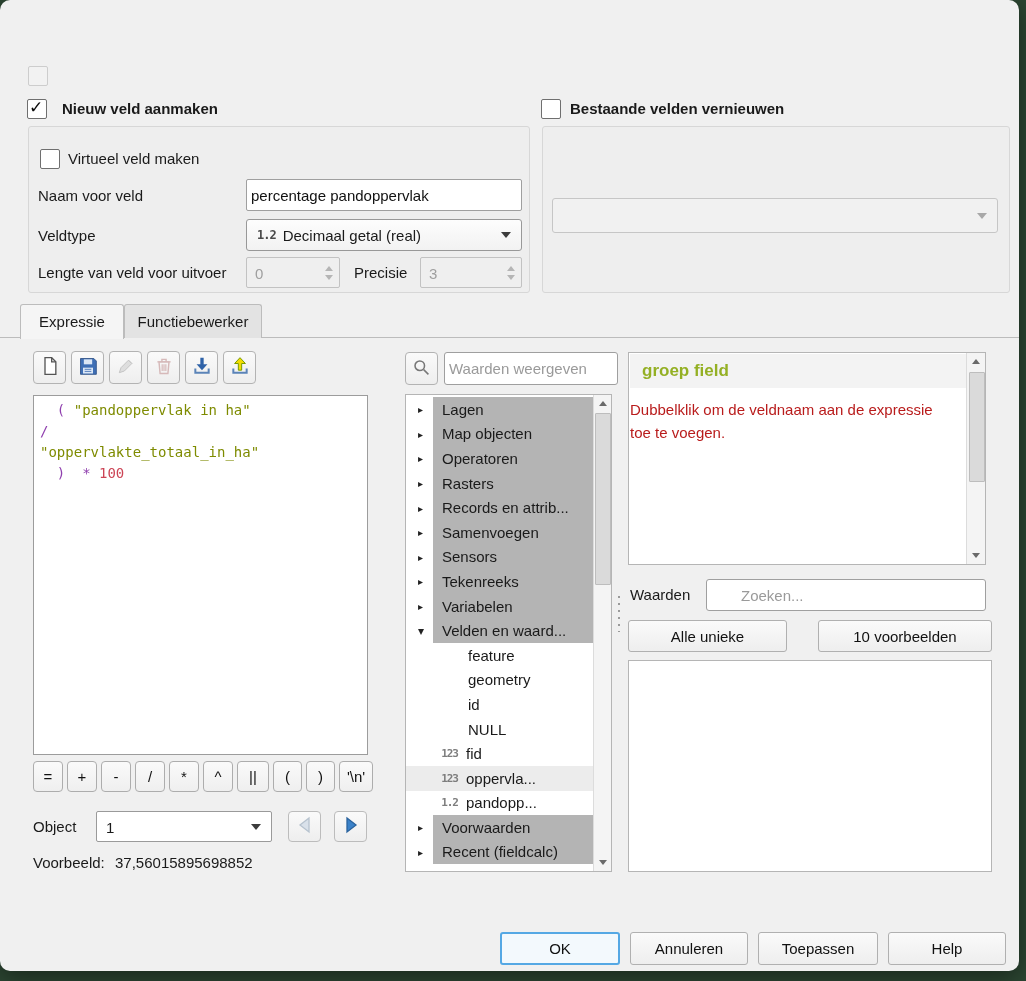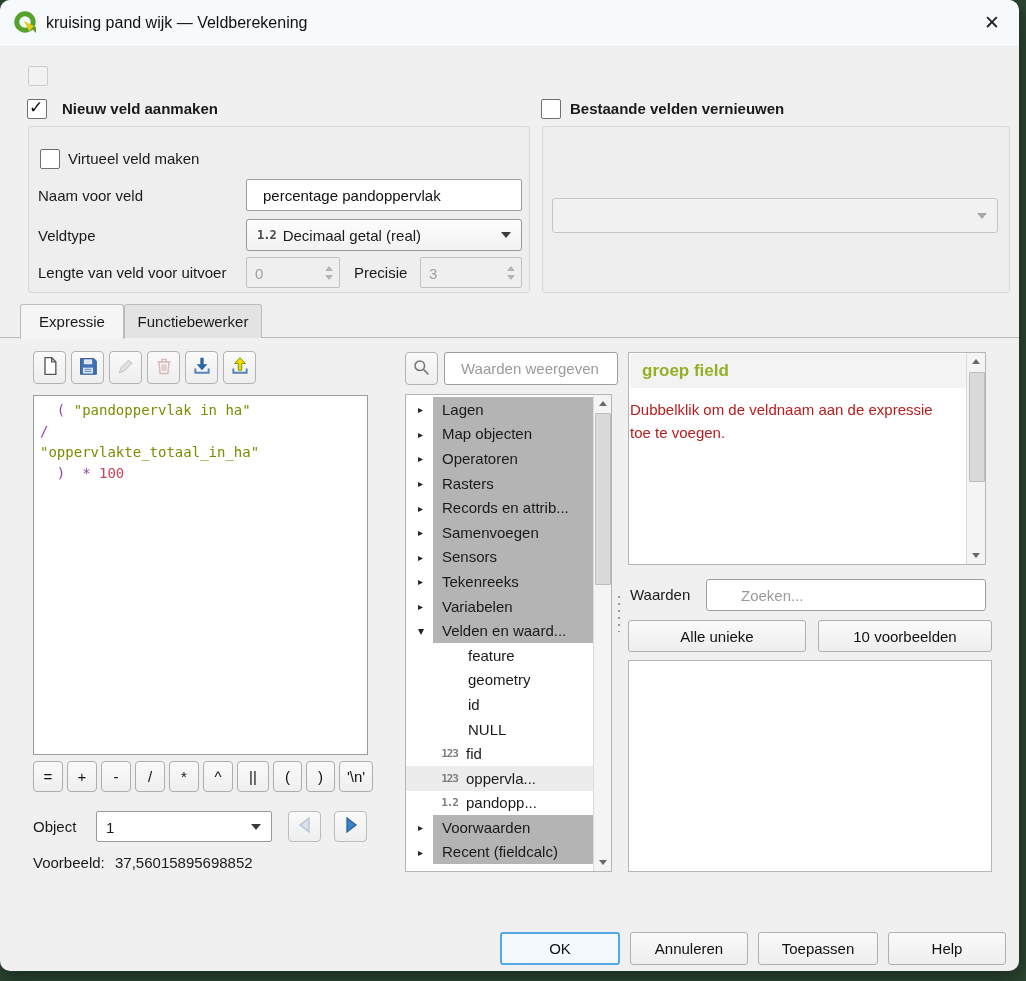--- a/index.html
+++ b/index.html
@@ -10,21 +10,21 @@
   .titlebar .ttl{position:absolute;left:46px;top:0;line-height:46px;font-size:16px;color:#111;}
   .logo{position:absolute;left:13px;top:10px;width:26px;height:26px;}
   .closebtn{position:absolute;right:12px;top:8px;width:30px;height:30px;text-align:center;line-height:30px;font-size:19px;color:#222;cursor:default;}
   .cb{position:absolute;width:18px;height:18px;background:#fff;border:1px solid #6f6f6f;border-radius:2px;}
   .cb.disabled{border-color:#cdcdcd;background:#f2f2f2;}
   .cb.checked::after{content:"✓";position:absolute;left:1px;top:-3px;font-size:17px;font-weight:700;color:#0a0a0a;}
   .lbl{position:absolute;white-space:nowrap;}
   .b{font-weight:700;}
   .gray{color:#9b9b9b;}
   .groupbox{position:absolute;background:#eeeeee;border:1px solid #d7d7d7;border-radius:3px;}
-  .input{position:absolute;background:#fff;border:1px solid #9f9f9f;border-radius:2px;font-family:inherit;font-size:15px;padding:0 16px;color:#111;box-sizing:border-box;}
+  .input{position:absolute;background:#fff;border:1px solid #9f9f9f;border-radius:2px;font-family:inherit;font-size:15px;padding:0 4px;color:#111;box-sizing:border-box;}
   .input::placeholder{color:#9a9a9a;}
   .dropdown{position:absolute;background:linear-gradient(#fdfdfd,#f2f2f2);border:1px solid #989898;border-radius:3px;display:flex;align-items:center;padding:0 10px;box-sizing:border-box;gap:7px;}
   .dropdown.disabled{background:#f1f1f1;border-color:#c6c6c6;}
   .typeicon{font-family:"DejaVu Sans Mono",monospace;font-size:12px;font-weight:700;color:#4a4a4a;letter-spacing:-1px;}
   .caret{width:0;height:0;border-left:5px solid transparent;border-right:5px solid transparent;border-top:6px solid #3c3c3c;position:absolute;right:10px;top:50%;margin-top:-3px;}
   .caret.light{border-top-color:#a8a8a8;}
   .spin{position:absolute;background:#efefef;border:1px solid #c2c2c2;border-radius:2px;box-sizing:border-box;}
   .spin .val{position:absolute;left:8px;top:50%;transform:translateY(-50%);color:#9f9f9f;}
   .spin .arrows{position:absolute;right:4px;top:0;bottom:0;width:12px;display:flex;flex-direction:column;justify-content:center;gap:4px;align-items:center;}
   .tri-up{width:0;height:0;border-left:4px solid transparent;border-right:4px solid transparent;border-bottom:5px solid #b5b5b5;}
@@ -60,31 +60,20 @@
   .btn{background:linear-gradient(#fafafa,#eeeeee);border:1px solid #b0b0b0;border-radius:3px;font-family:inherit;font-size:15px;color:#111;position:absolute;box-sizing:border-box;}
   .btn.primary{border:2px solid #55a8e4;background:#f3f9fd;}
   .dots{position:absolute;left:618px;top:596px;width:2px;height:36px;background-image:repeating-linear-gradient(#9a9a9a 0 2px,transparent 2px 7px);}
   .searchglyph{position:absolute;pointer-events:none;}
 </style>
 </head>
 <body>
 
 <div class="dialog">
 
-  <div class="titlebar">
-    <span class="logo">
-      <svg width="26" height="26" viewBox="0 0 26 26">
-        <circle cx="12" cy="12" r="8.2" fill="none" stroke="#57a22a" stroke-width="5"></circle>
-        <path d="M15 15 L23 23 L23 17 Z" fill="#57a22a"></path>
-        <path d="M11 11 L21 16 L16 21 Z" fill="#e8c91d"></path>
-      </svg>
-    </span>
-    <span class="ttl">kruising pand wijk — Veldberekening</span>
-    <span class="closebtn">✕</span>
-  </div>
 
   <span class="cb disabled" style="left:28px;top:66px;"></span>
 
   <span class="cb checked" style="left:27px;top:99px;"></span>
   <span class="lbl b" style="left:62px;top:100px;">Nieuw veld aanmaken</span>
 
   <span class="cb" style="left:541px;top:99px;"></span>
   <span class="lbl b" style="left:570px;top:100px;">Bestaande velden vernieuwen</span>
 
   <div class="groupbox" style="left:28px;top:126px;width:500px;height:165px;"></div>
@@ -331,21 +320,21 @@
     </div>
   </div>
 
   <span class="lbl" style="left:630px;top:586px;">Waarden</span>
   <span class="searchglyph" style="left:716px;top:586px;"><svg width="18" height="18" viewBox="0 0 22 22">
         <circle cx="9" cy="9" r="5.5" fill="none" stroke="#8a8a8a" stroke-width="1.8"></circle>
         <path d="M13.5 13.5 L19 19" stroke="#8a8a8a" stroke-width="1.8"></path>
       </svg></span>
   <input class="input" style="left: 706px; top: 579px; width: 280px; height: 32px; border-radius: 3px; padding-left: 34px;" placeholder="Zoeken...">
 
-  <button class="btn" style="left:628px;top:620px;width:178px;height:32px;">Alle unieke</button>
+  <button class="btn" style="left:628px;top:620px;width:159px;height:32px;">Alle unieke</button>
   <button class="btn" style="left:818px;top:620px;width:174px;height:32px;">10 voorbeelden</button>
 
   <div class="panel" style="left:628px;top:660px;width:364px;height:212px;"></div>
 
   <div id="footer">
       <button class="btn primary" style="left: 500px; top: 932px; width: 120px; height: 33px;">OK</button>
       <button class="btn" style="left: 630px; top: 932px; width: 118px; height: 33px;">Annuleren</button>
       <button class="btn" style="left: 758px; top: 932px; width: 120px; height: 33px;">Toepassen</button>
       <button class="btn" style="left: 888px; top: 932px; width: 118px; height: 33px;">Help</button>
     </div>

